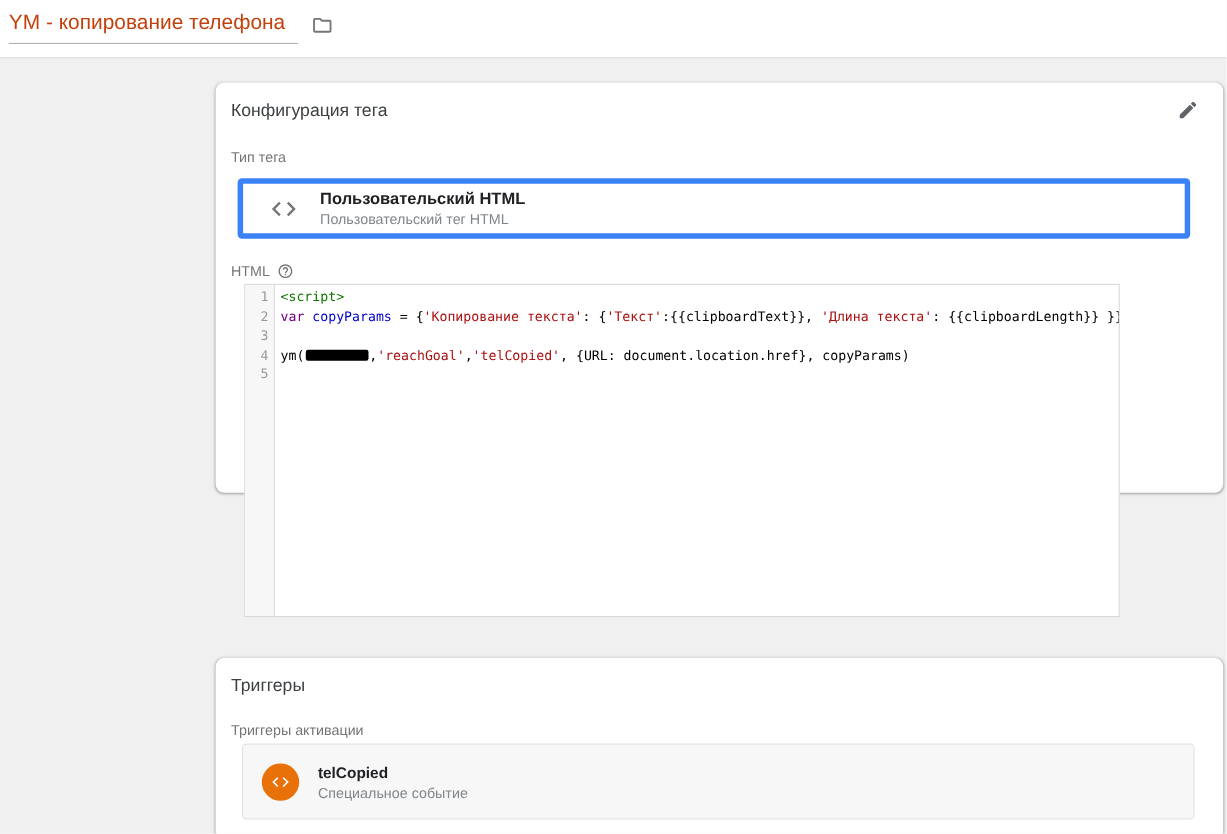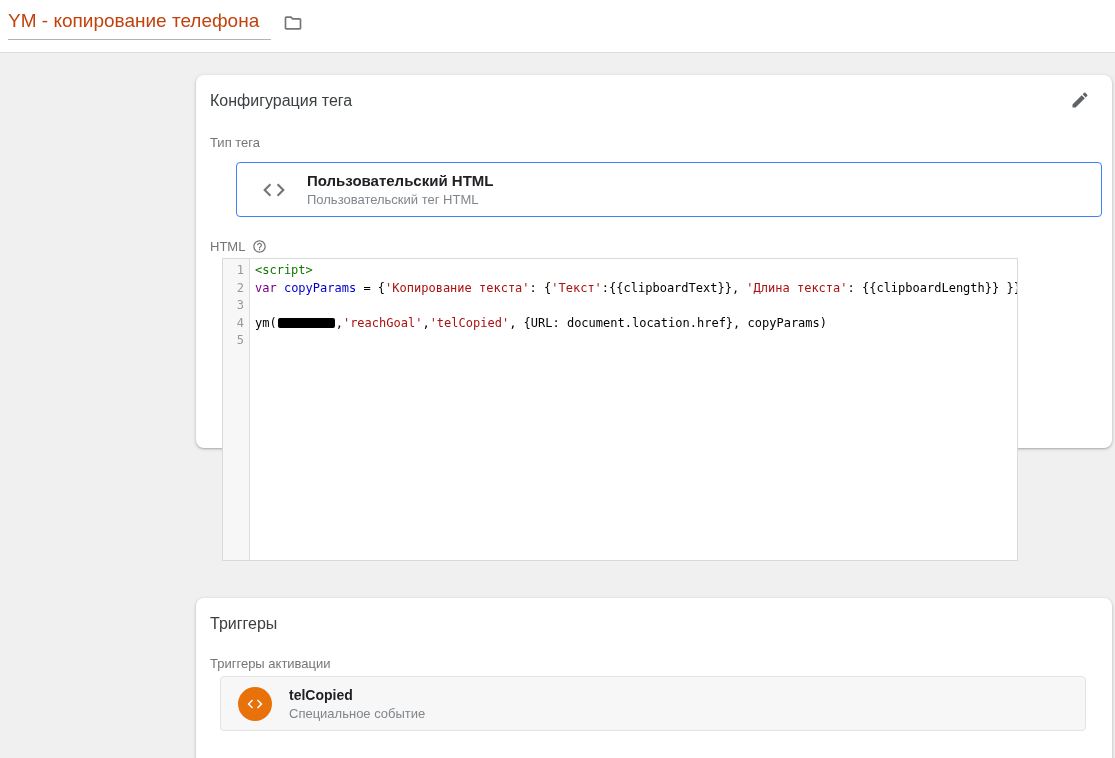--- a/index.html
+++ b/index.html
@@ -33,22 +33,22 @@
   .card2 { top: 545px; height: 240px; }
   .card-title { position: absolute; left: 14px; top: 17px; font-size: 16px; color: #3c4043; }
   .edit-btn {
     position: absolute; right: 18px; top: 11px; width: 28px; height: 28px;
     background: none; border: none; cursor: pointer; display: flex; align-items: center; justify-content: center;
   }
   .field-label { font-size: 13px; color: #757575; }
   .label-tagtype { position: absolute; left: 14px; top: 60px; }
   
   .tagtype-box {
-    position: absolute; left: 40px; top: 87px; width: 866px; height: 55px;
-    border: 1px solid #3b82f6; border-radius: 4px; background: #fff;
+    position: absolute; left: 20px; top: 87px; width: 866px; height: 55px;
+    border: 5px solid #3b82f6; border-radius: 4px; background: #fff;
     display: flex; align-items: center; padding-left: 24px; cursor: pointer;
   }
   .code-icon-gray { display: inline-flex; margin-right: 20px; }
   .tagtype-name { font-size: 15px; font-weight: bold; color: #202124; }
   .tagtype-desc { font-size: 13px; color: #80868b; margin-top: 3px; }
   
   .html-row { position: absolute; left: 14px; top: 164px; display: flex; align-items: center; gap: 7px; }
   .help-btn { display: inline-flex; background: none; border: none; cursor: pointer; }
   
   .editor {
@@ -70,21 +70,21 @@
   .tok-def      { color: #0000cc; }
   .tok-string   { color: #aa1111; }
   .tok-gtmvar   { color: #000000; }
   .tok-redacted {
     display: inline-block; width: 57px; height: 10px; background: #000;
     border-radius: 2px; vertical-align: -1px; margin: 0 1px;
   }
   
   .label-activation { position: absolute; left: 14px; top: 58px; }
   .trigger-row {
-    position: absolute; left: 24px; top: 78px; width: 866px; height: 55px;
+    position: absolute; left: 24px; top: 78px; width: 866px; height: 69px;
     background: #f7f7f8; border: 1px solid #e3e3e5; border-radius: 4px;
     display: flex; align-items: center; padding-left: 17px; cursor: pointer;
   }
   .trigger-icon {
     width: 34px; height: 34px; border-radius: 50%; background: #e8710a;
     display: flex; align-items: center; justify-content: center; margin-right: 17px; flex-shrink: 0;
   }
   .trigger-name { font-size: 14px; font-weight: bold; color: #202124; }
   .trigger-type { font-size: 13px; color: #80868b; margin-top: 3px; }
 </style>

